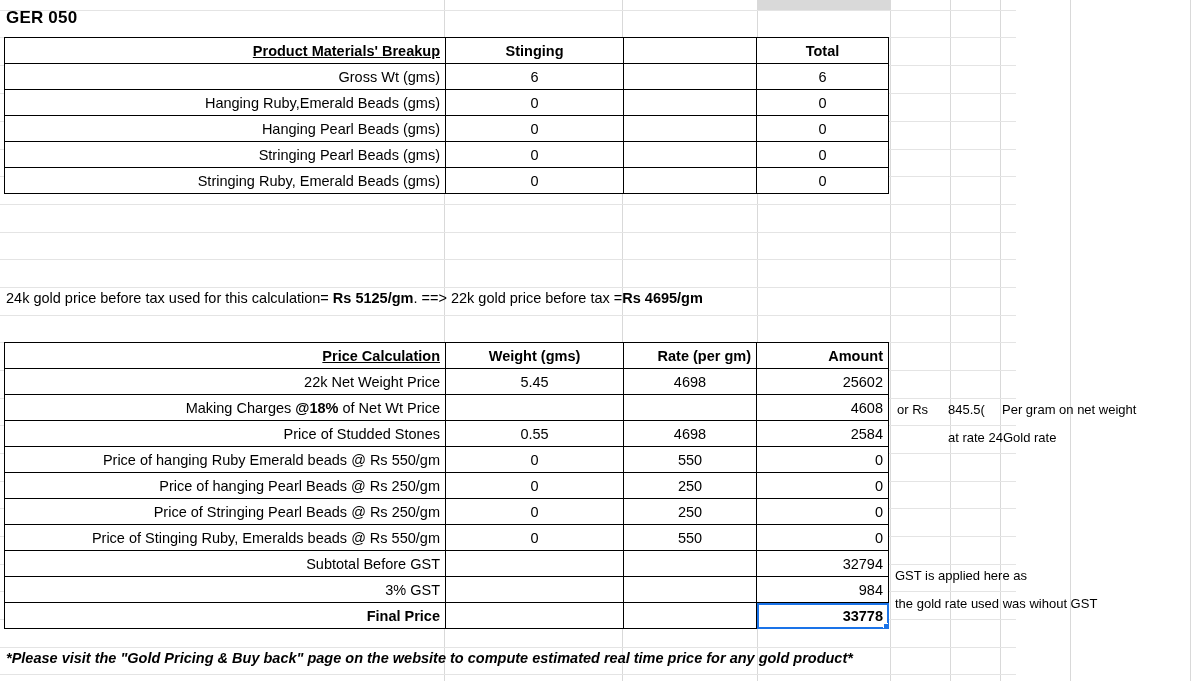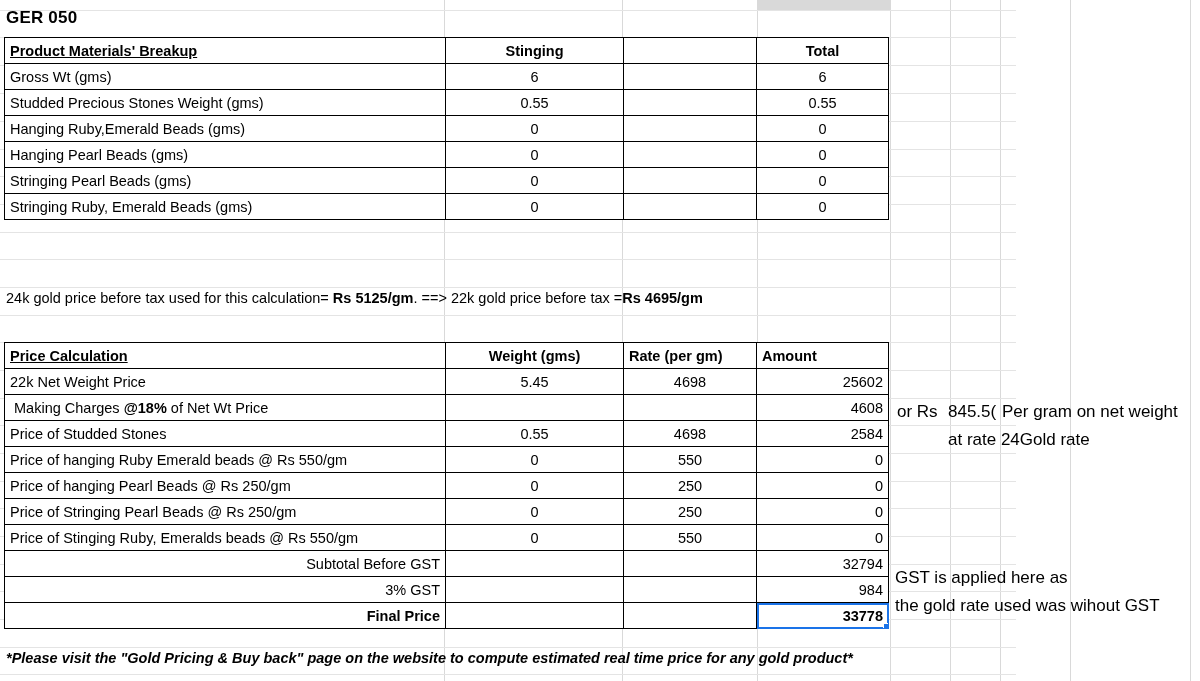--- a/index.html
+++ b/index.html
@@ -55,21 +55,21 @@
     border: 1px solid #000000;
     padding: 2px 5px;
     height: 21px;
     vertical-align: middle;
     background: #ffffff;
     white-space: nowrap;
     overflow: hidden;
   }
   .c { text-align: center; }
   .r { text-align: right; }
-  .l { text-align: left; }
+  .l { text-align: right; }
   .b { font-weight: bold; }
   .u { text-decoration: underline; }
 
   
   .title {
     position: absolute;
     left: 6px;
     top: 8px;
     font-size: 17px;
     font-weight: bold;
@@ -97,21 +97,21 @@
   #price-table {
     position: absolute;
     left: 4px;
     top: 342px;
     width: 884px;
   }
 
   
   .side {
     position: absolute;
-    font-size: 17px;
+    font-size: 13px;
     white-space: nowrap;
   }
   #side-or-rs     { left: 897px; top: 402px; }
   #side-amount    { left: 948px; top: 402px; }
   #side-pergram   { left: 1002px; top: 402px; }
   #side-atrate    { left: 948px; top: 430px; }
   #side-gst1      { left: 895px; top: 568px; }
   #side-gst2      { left: 895px; top: 596px; }
 
   
@@ -199,26 +199,20 @@
         <td class="c"></td>
         <td class="c b">Total</td>
       </tr>
       <tr>
         <td class="l">Gross Wt (gms)</td>
         <td class="c">6</td>
         <td class="c"></td>
         <td class="c">6</td>
       </tr>
       <tr>
-        <td class="l">Studded Precious Stones Weight (gms)</td>
-        <td class="c">0.55</td>
-        <td class="c"></td>
-        <td class="c">0.55</td>
-      </tr>
-      <tr>
         <td class="l">Hanging Ruby,Emerald Beads (gms)</td>
         <td class="c">0</td>
         <td class="c"></td>
         <td class="c">0</td>
       </tr>
       <tr>
         <td class="l">Hanging Pearl Beads (gms)</td>
         <td class="c">0</td>
         <td class="c"></td>
         <td class="c">0</td>

